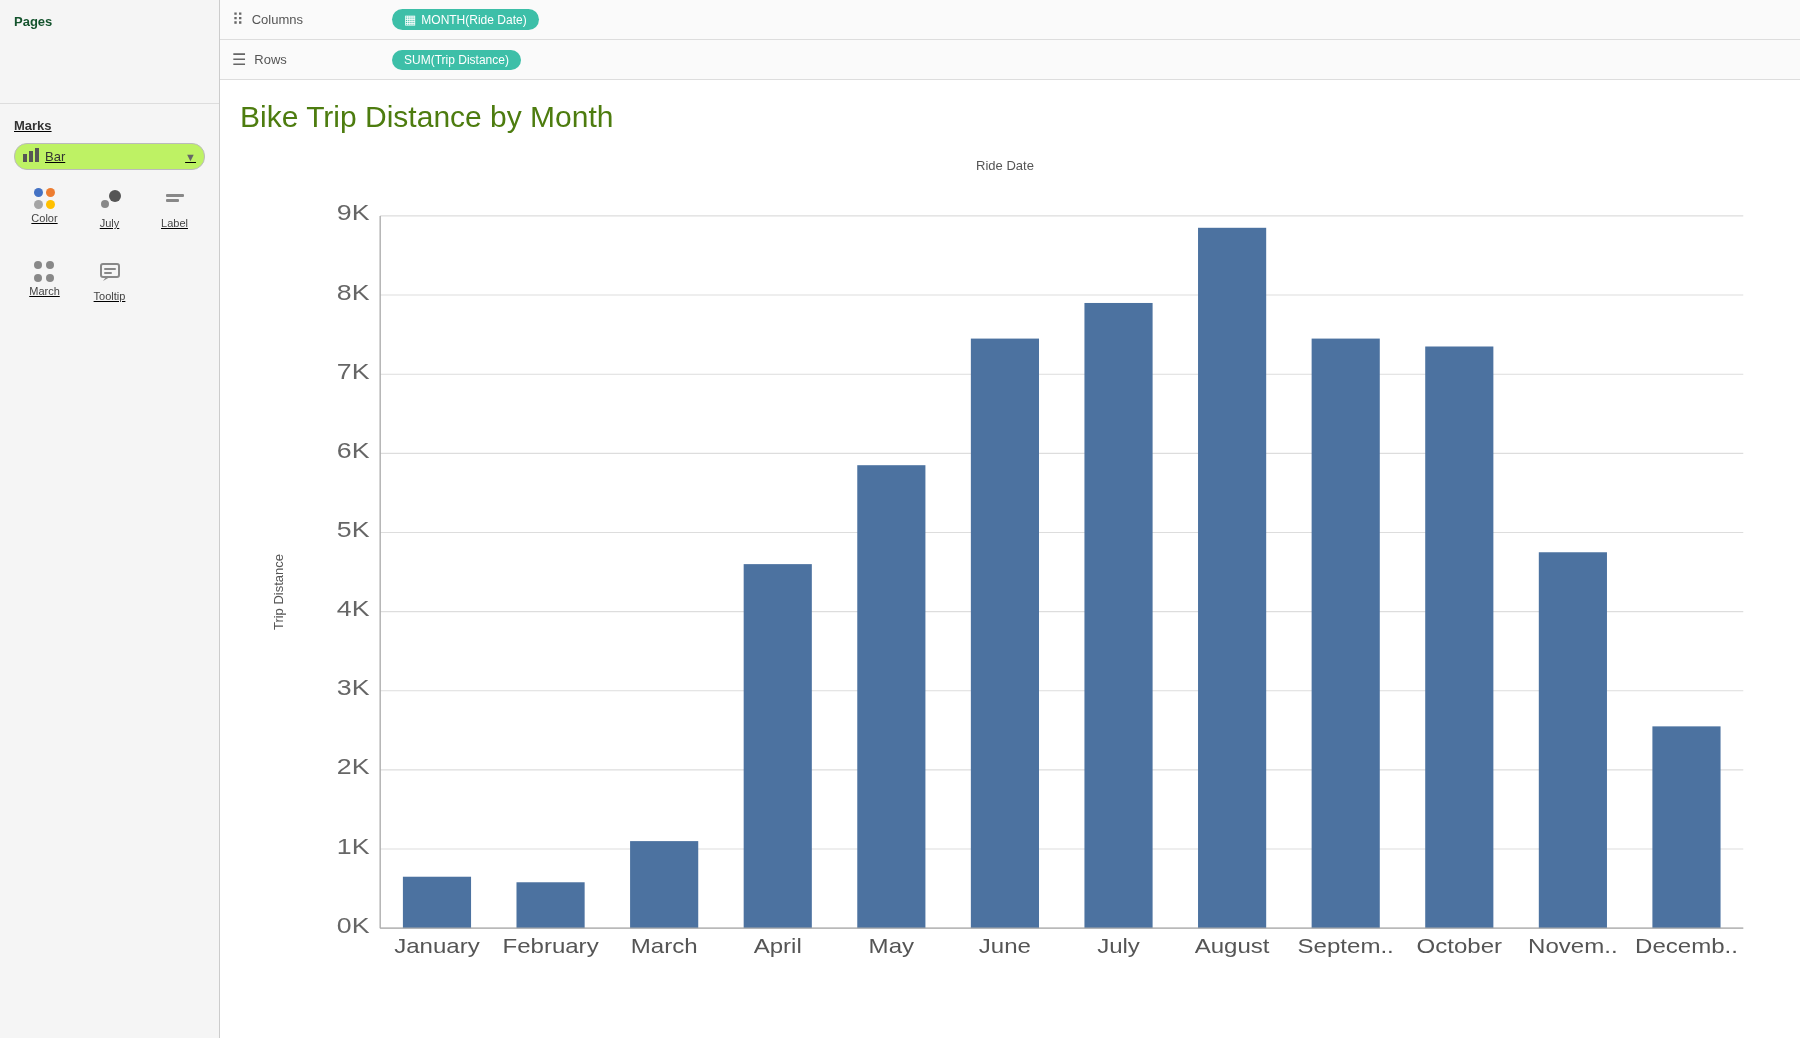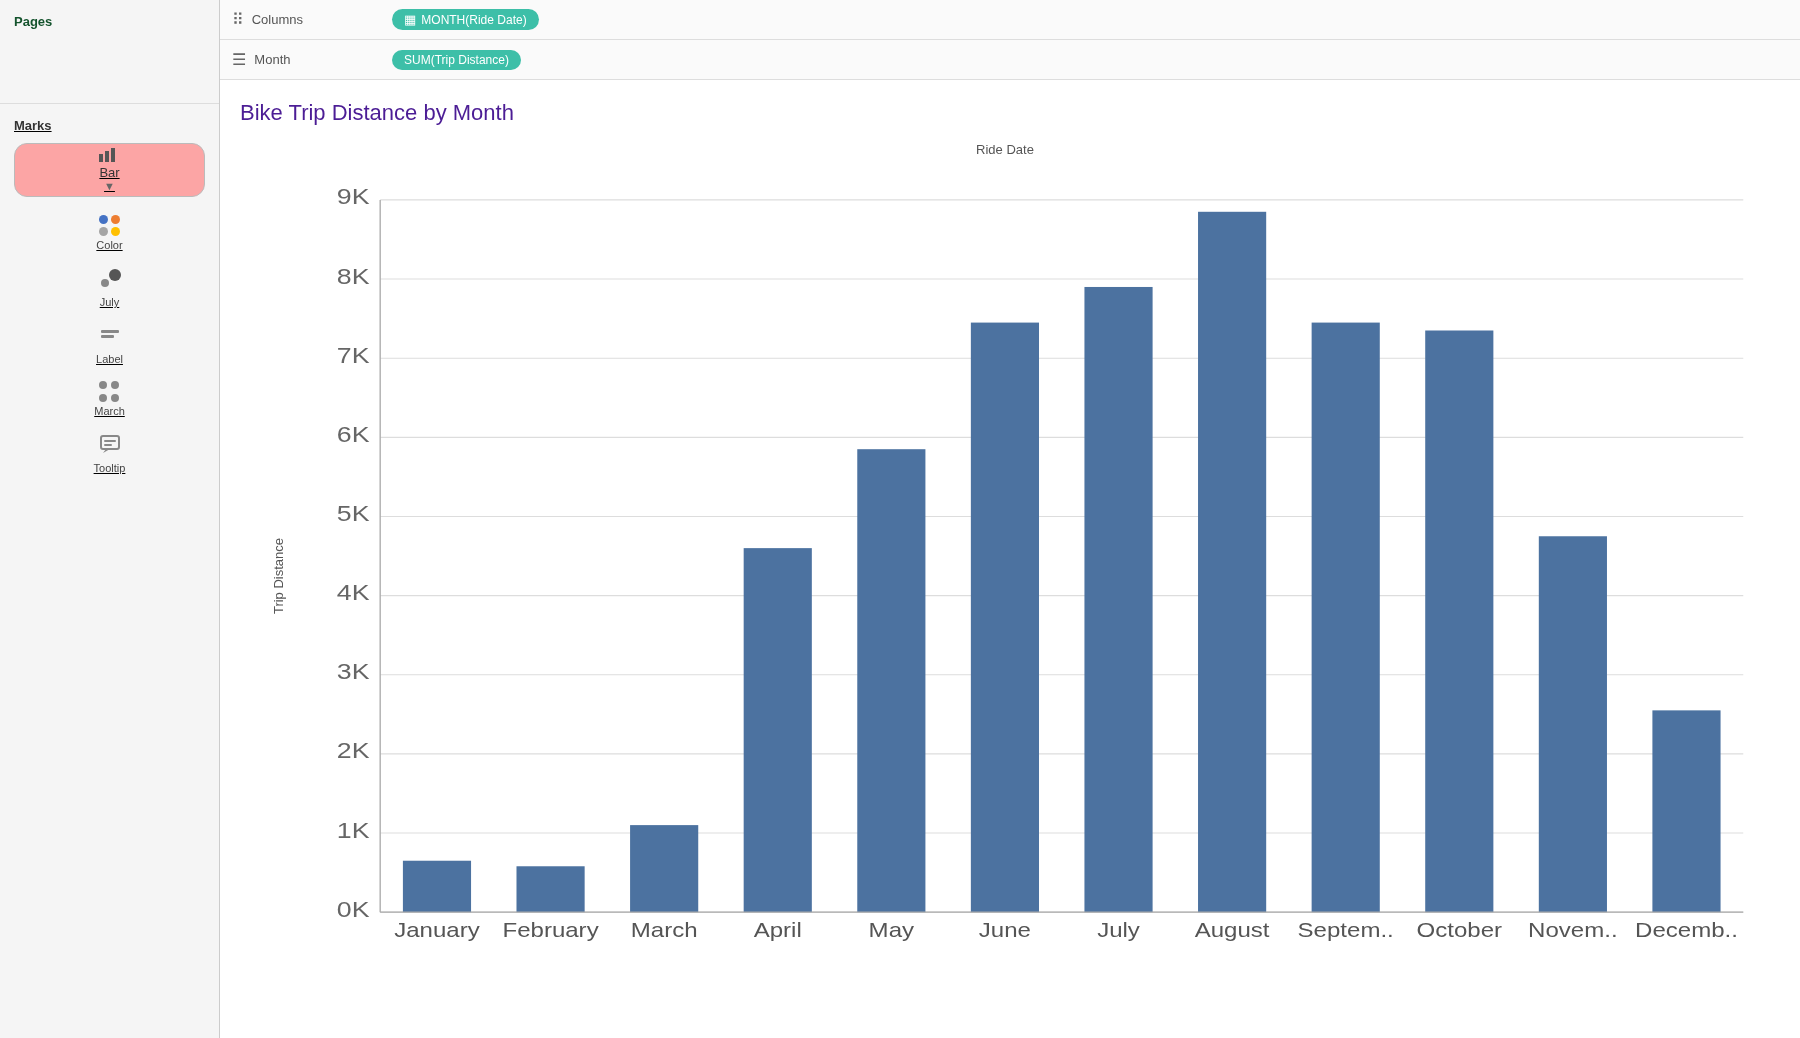--- a/index.html
+++ b/index.html
@@ -47,46 +47,45 @@
       color: #333;
       margin-bottom: 10px;
     }
 
     
     .marks-dropdown {
       display: flex;
       align-items: center;
       border: 1px solid #bbb;
       border-radius: 13px;
-      background: #fca5a5;
+      background: #bef264;
       padding: 4px 8px;
       margin-bottom: 14px;
       cursor: pointer;
-      flex-direction: column;
     }
     .marks-dropdown-icon {
       margin-right: 6px;
       font-size: 14px;
       color: #555;
     }
     .marks-dropdown-label {
       flex: 1;
       font-size: 13px;
       color: #333;
     }
     .marks-dropdown-arrow {
       font-size: 11px;
       color: #666;
     }
 
     
     .marks-grid {
       display: grid;
-      grid-template-columns: 1fr;
-      gap: 8px 4px;
+      grid-template-columns: 1fr 1fr 1fr;
+      gap: 24px 4px;
       margin-bottom: 10px;
     }
     .marks-item {
       display: flex;
       flex-direction: column;
       align-items: center;
       cursor: pointer;
       padding: 4px;
       border-radius: 3px;
     }
@@ -170,24 +169,24 @@
     }
 
     
     .chart-area {
       flex: 1;
       padding: 20px 30px 20px 20px;
       position: relative;
       overflow: hidden;
     }
     .chart-title {
-      font-size: 22px;
+      font-size: 30px;
       font-weight: 400;
-      color: #4c1d95;
-      margin-bottom: 16px;
+      color: #4d7c0f;
+      margin-bottom: 24px;
     }
     .chart-container {
       position: relative;
       width: 100%;
       height: calc(100% - 50px);
     }
     .chart-x-axis-title {
       text-align: center;
       font-size: 13px;
       color: #555;
@@ -318,21 +317,21 @@
     </div>
     <div class="shelf-pill">
       <span class="shelf-pill-icon">▦</span>
       <span>MONTH(Ride Date)</span>
     </div>
   </div>
 
   <div class="shelf">
     <div class="shelf-label">
       <span class="shelf-icon">☰</span>
-      <span>Month</span>
+      <span>Rows</span>
     </div>
     <div class="shelf-pill">
       <span>SUM(Trip Distance)</span>
     </div>
   </div>
 
   <div class="chart-area">
     <div class="chart-title">Bike Trip Distance by Month</div>
 
     <div class="chart-container">

